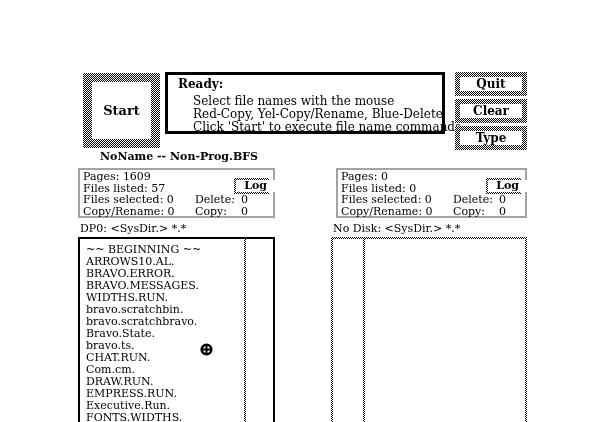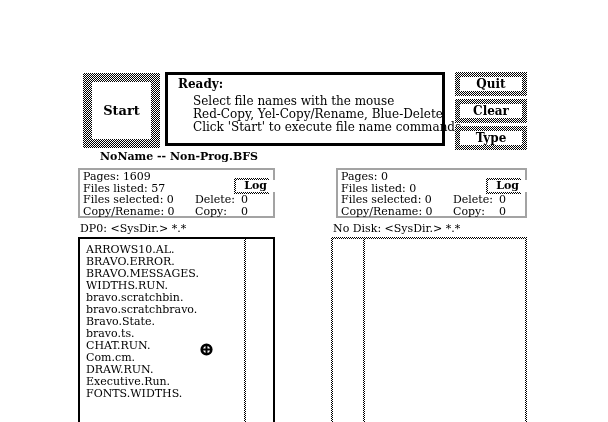--- a/index.html
+++ b/index.html
@@ -22,21 +22,21 @@
   .btn-inner{
     background:#fff;width:100%;height:100%;
     display:flex;align-items:center;justify-content:center;
     font-weight:bold;
   }
   
   .start-btn{left:83px;top:73px;width:77px;height:75px;padding:9px;box-sizing:border-box;}
   .start-btn .btn-inner{font-size:13px;}
   
   .ready-box{
-    left:165px;top:72px;width:280px;height:74px;box-sizing:border-box;
+    left:165px;top:72px;width:280px;height:62px;box-sizing:border-box;
     border:3px solid #000;padding:3px 0 0 10px;font-size:12px;line-height:13px;
   }
   .ready-title{font-weight:bold;margin-bottom:4px;}
   .ready-line{padding-left:15px;white-space:nowrap;}
   
   .side-btn{left:455px;width:72px;height:24px;padding:5px;box-sizing:border-box;}
   .side-btn .btn-inner{font-size:12px;}
   
   .main-title{left:100px;top:150px;font-size:11px;font-weight:bold;white-space:nowrap;}
   
@@ -150,31 +150,33 @@
     <div class="dither log-btn">
       <div class="btn-inner">Log</div>
     </div>
   </div>
 
   <div class="abs disk-label" style="left:80px">DP0: &lt;SysDir.&gt;  *.*</div>
   <div class="abs disk-label" style="left:333px">No Disk: &lt;SysDir.&gt;  *.*</div>
 
   <div class="abs file-box-left">
     <div class="file-list" style="width:160px">
+        <div class="file-item">~~ BEGINNING ~~</div>
         <div class="file-item">ARROWS10.AL.</div>
         <div class="file-item">BRAVO.ERROR.</div>
         <div class="file-item">BRAVO.MESSAGES.</div>
         <div class="file-item">WIDTHS.RUN.</div>
         <div class="file-item">bravo.scratchbin.</div>
         <div class="file-item">bravo.scratchbravo.</div>
         <div class="file-item">Bravo.State.</div>
         <div class="file-item">bravo.ts.</div>
         <div class="file-item">CHAT.RUN.</div>
         <div class="file-item">Com.cm.</div>
         <div class="file-item">DRAW.RUN.</div>
+        <div class="file-item">EMPRESS.RUN.</div>
         <div class="file-item">Executive.Run.</div>
         <div class="file-item">FONTS.WIDTHS.</div>
       </div>
     <div class="vdivider dither" style="left:164px"></div>
     <div class="gutter" style="left:166px;right:0"></div>
   </div>
 
   <div class="abs dither file-box-right">
     <div class="inner">
       <div class="gutter" style="left:0;width:30px"></div>

